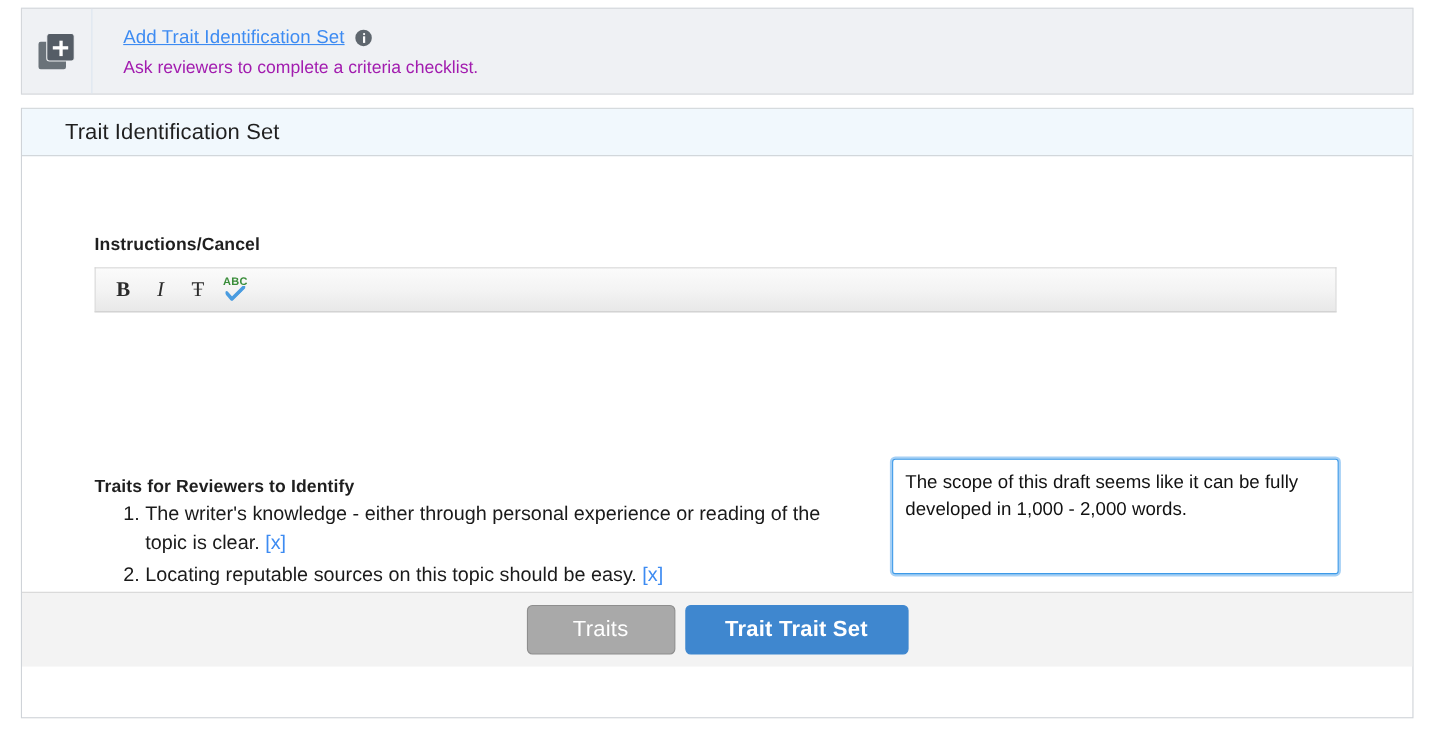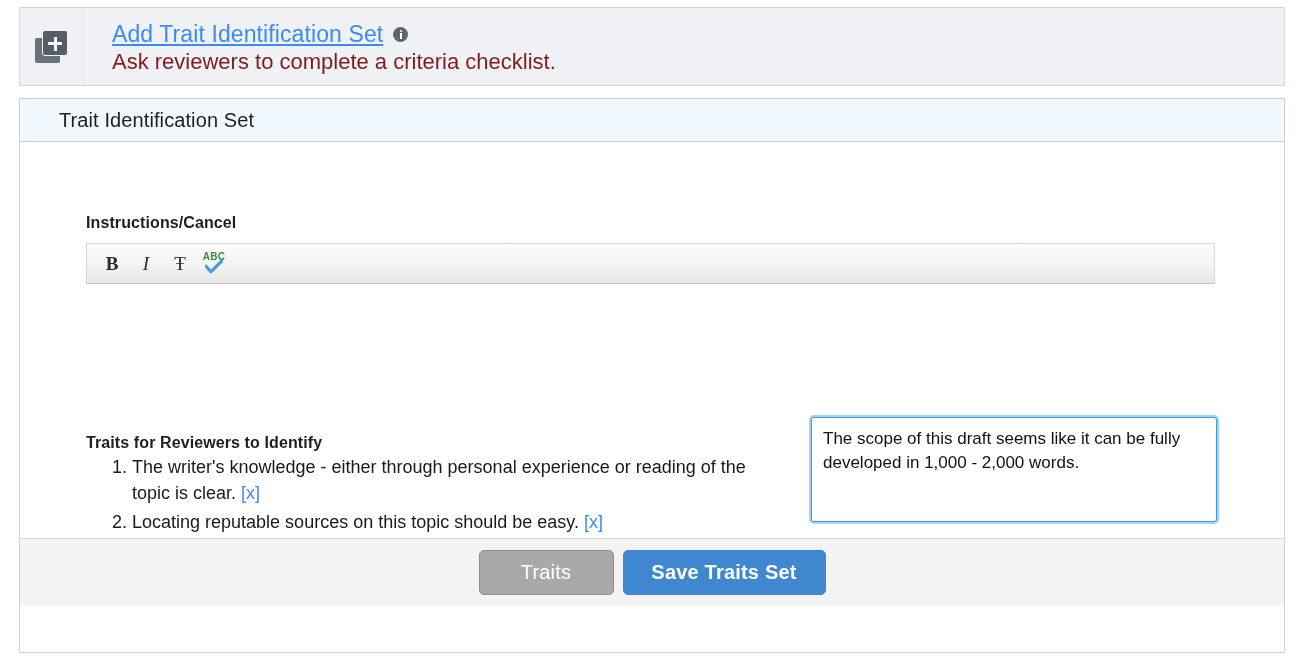--- a/index.html
+++ b/index.html
@@ -84,21 +84,21 @@
     padding: 13px 0 0 28px;
     flex: 1 1 auto;
   }
   .banner-title-row {
     display: flex;
     align-items: center;
     gap: 10px;
   }
   .banner-title {
     color: #3d8bf2;
-    font-size: 23px;
+    font-size: 17px;
     line-height: 26px;
     letter-spacing: 0.1px;
   }
   .info-icon {
     width: 15px;
     height: 15px;
     border-radius: 50%;
     background: #5f676e;
     position: relative;
     display: inline-block;
@@ -117,22 +117,22 @@
   .info-icon::after {
     content: "";
     position: absolute;
     left: 6.5px;
     top: 6.5px;
     width: 2px;
     height: 5.5px;
     background: #fff;
   }
   .banner-sub {
-    color: #7f1d1d;
-    font-size: 22px;
+    color: #a21caf;
+    font-size: 16px;
     line-height: 24px;
     margin-top: 3px;
   }
 
   
   .panel {
     position: absolute;
     left: 19px;
     top: 98px;
     width: 1266px;
@@ -411,18 +411,18 @@
       </ol>
 
       <div class="new-trait-wrap">
         <textarea class="new-trait" placeholder="" style="">The scope of this draft seems like it can be fully developed in 1,000 - 2,000 words.</textarea>
       </div>
 
       <button class="add-trait-btn">Add Trait to Set</button>
 
       <div class="panel-foot">
         <button class="btn btn-cancel">Traits</button>
-        <button class="btn btn-save">Save Traits Set</button>
+        <button class="btn btn-save">Trait Trait Set</button>
       </div>
 
     </div>
   </div>
 </div>
 
 </body></html>

